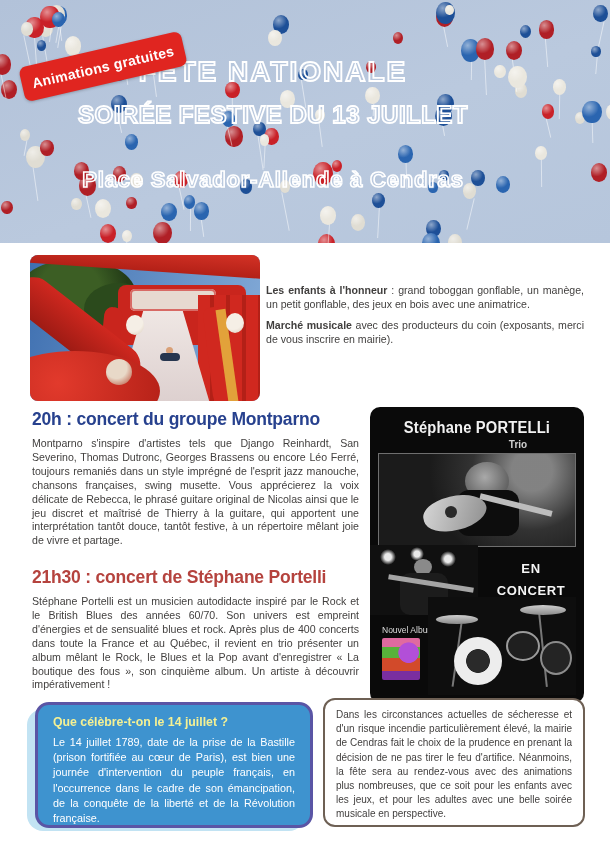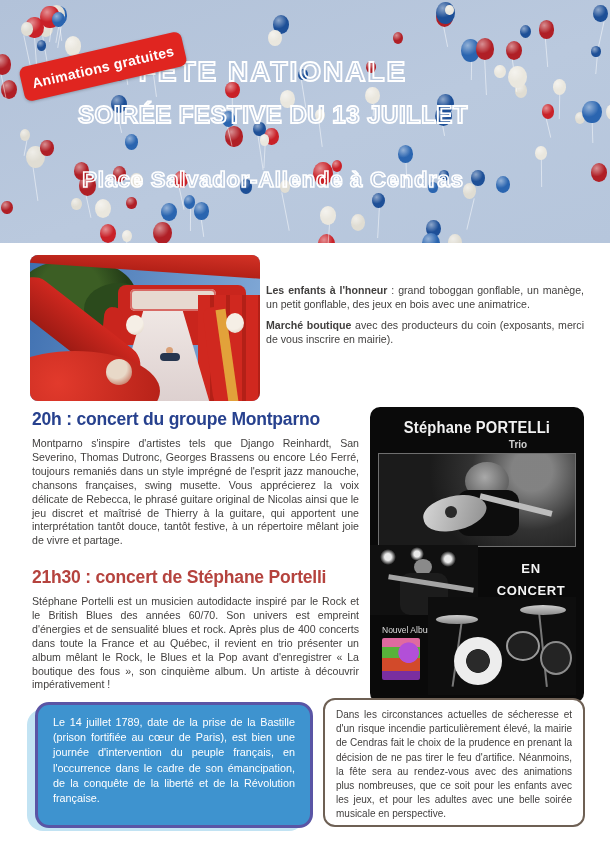--- a/index.html
+++ b/index.html
@@ -277,21 +277,21 @@
     <div class="ph-foot"></div>
     <div class="ph-ball1"></div>
     <div class="ph-ball2"></div>
     <div class="ph-ball3"></div>
     <div class="ph-childhead"></div>
     <div class="ph-childbody"></div>
   </figure>
 
   <div class="body-col" style="left:266px;top:284px;width:318px;">
     <p><span class="b">Les enfants à l'honneur</span><span> : grand toboggan gonflable, un manège, un petit gonflable, des jeux en bois avec une animatrice.</span></p>
-    <p><span class="b">Marché boutique</span><span> avec des producteurs du coin (exposants, merci de vous inscrire en mairie).</span></p>
+    <p><span class="b">Marché musicale</span><span> avec des producteurs du coin (exposants, merci de vous inscrire en mairie).</span></p>
   </div>
 
   <h2 class="sec-h h-blue" style="left:32px;top:409px;">20h : concert du groupe Montparno</h2>
   <div class="body-col" style="left:32px;top:437px;width:327px;">
     <p>Montparno s'inspire d'artistes tels que Django Reinhardt, San Severino, Thomas Dutronc, Georges Brassens ou encore Léo Ferré, toujours remaniés dans un style imprégné de l'esprit jazz manouche, chansons françaises, swing musette. Vous apprécierez la voix délicate de Rebecca, le phrasé guitare original de Nicolas ainsi que le jeu discret et maîtrisé de Thierry à la guitare, qui apportent une interprétation tantôt douce, tantôt festive, à un répertoire mêlant joie de vivre et partage.</p>
   </div>
 
   <aside class="poster">
     <div class="poster-title">Stéphane PORTELLi</div>
     <div class="poster-trio">Trio</div>
@@ -326,19 +326,20 @@
     </div>
   </aside>
 
   <h2 class="sec-h h-brick" style="left:32px;top:567px;">21h30 : concert de Stéphane Portelli</h2>
   <div class="body-col" style="left:32px;top:595px;width:327px;">
     <p>Stéphane Portelli est un musicien autodidacte inspiré par le Rock et le British Blues des années 60/70. Son univers est empreint d'énergies et de sensualité blues et rock. Après plus de 400 concerts dans toute la France et au Québec, il revient en trio présenter un album mêlant le Rock, le Blues et la Pop avant d'enregistrer « La boutique des fous », son cinquième album. Un artiste à découvrir impérativement !</p>
   </div>
 
   <div class="bastille-halo"></div>
   <section class="bastille">
+    <h3>Que célèbre-t-on le 14 juillet ?</h3>
     <p>Le 14 juillet 1789, date de la prise de la Bastille (prison fortifiée au cœur de Paris), est bien une journée d'intervention du peuple français, en l'occurrence dans le cadre de son émancipation, de la conquête de la liberté et de la Révolution française.</p>
   </section>
   <section class="firework">
     <p>Dans les circonstances actuelles de sécheresse et d'un risque incendie particulièrement élevé, la mairie de Cendras fait le choix de la prudence en prenant la décision de ne pas tirer le feu d'artifice. Néanmoins, la fête sera au rendez-vous avec des animations plus nombreuses, que ce soit pour les enfants avec les jeux, et pour les adultes avec une belle soirée musicale en perspective.</p>
   </section>
 
 </div>
 
 </body></html>

